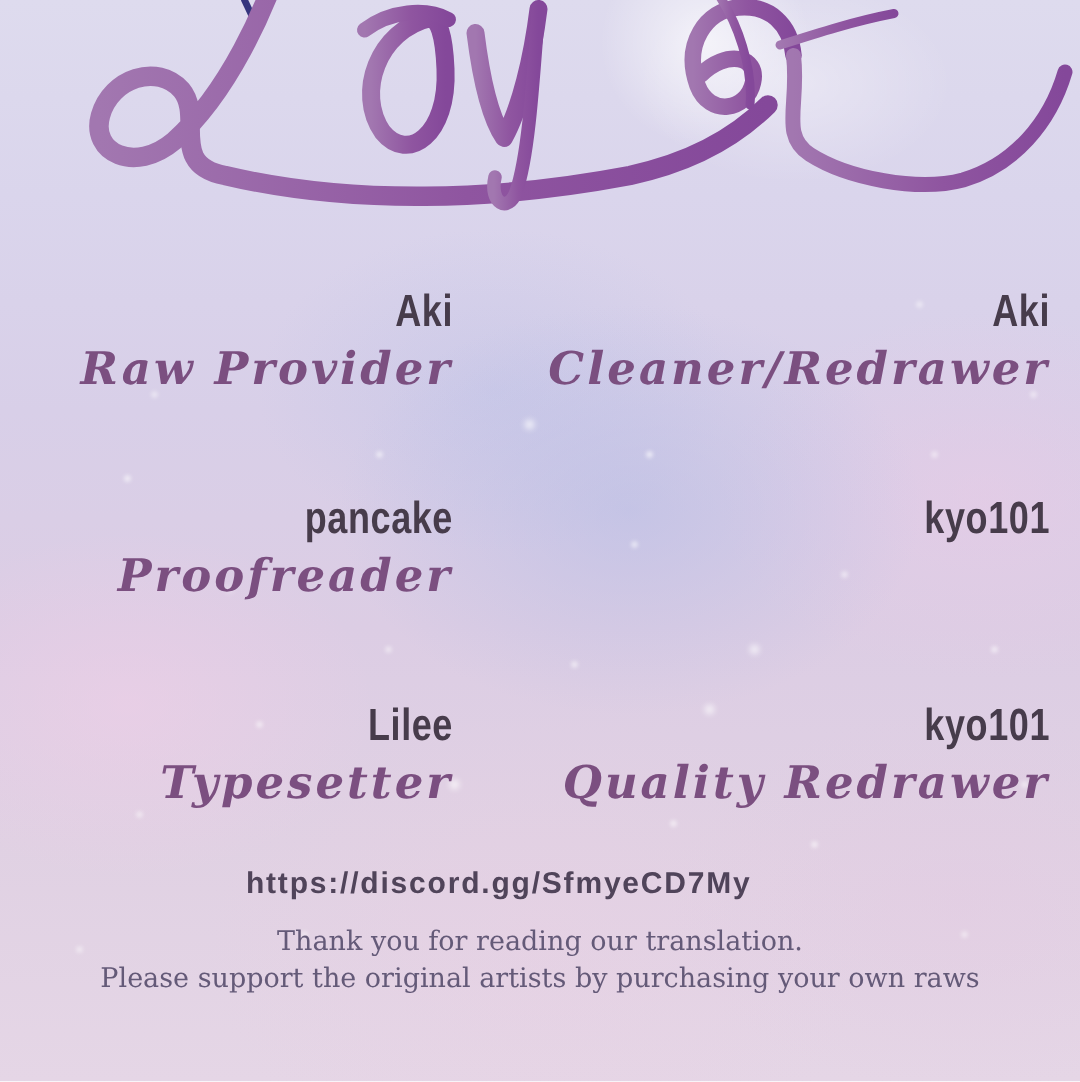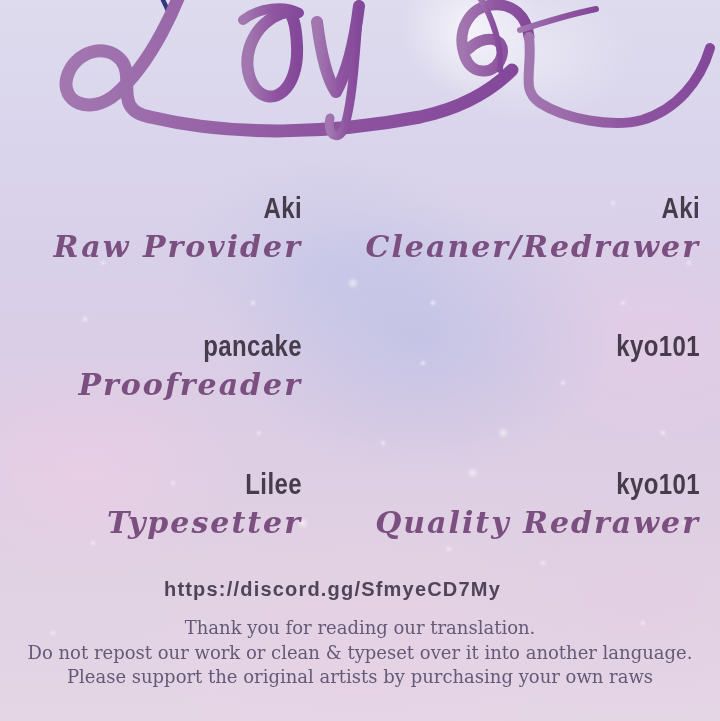--- a/index.html
+++ b/index.html
@@ -129,17 +129,16 @@
     <div class="cell right">
       <div class="name">kyo101</div>
       <div class="role">Quality Redrawer</div>
     </div>
   </div>
 
   <div class="discord">https://discord.gg/SfmyeCD7My</div>
 
   <div class="footer">
     <div>Thank you for reading our translation.</div>
-    <div>Do not repost our work or clean &amp; typeset over it into another language.</div>
     <div>Please support the original artists by purchasing your own raws</div>
   </div>
 
 </div>
 
 </body></html>

